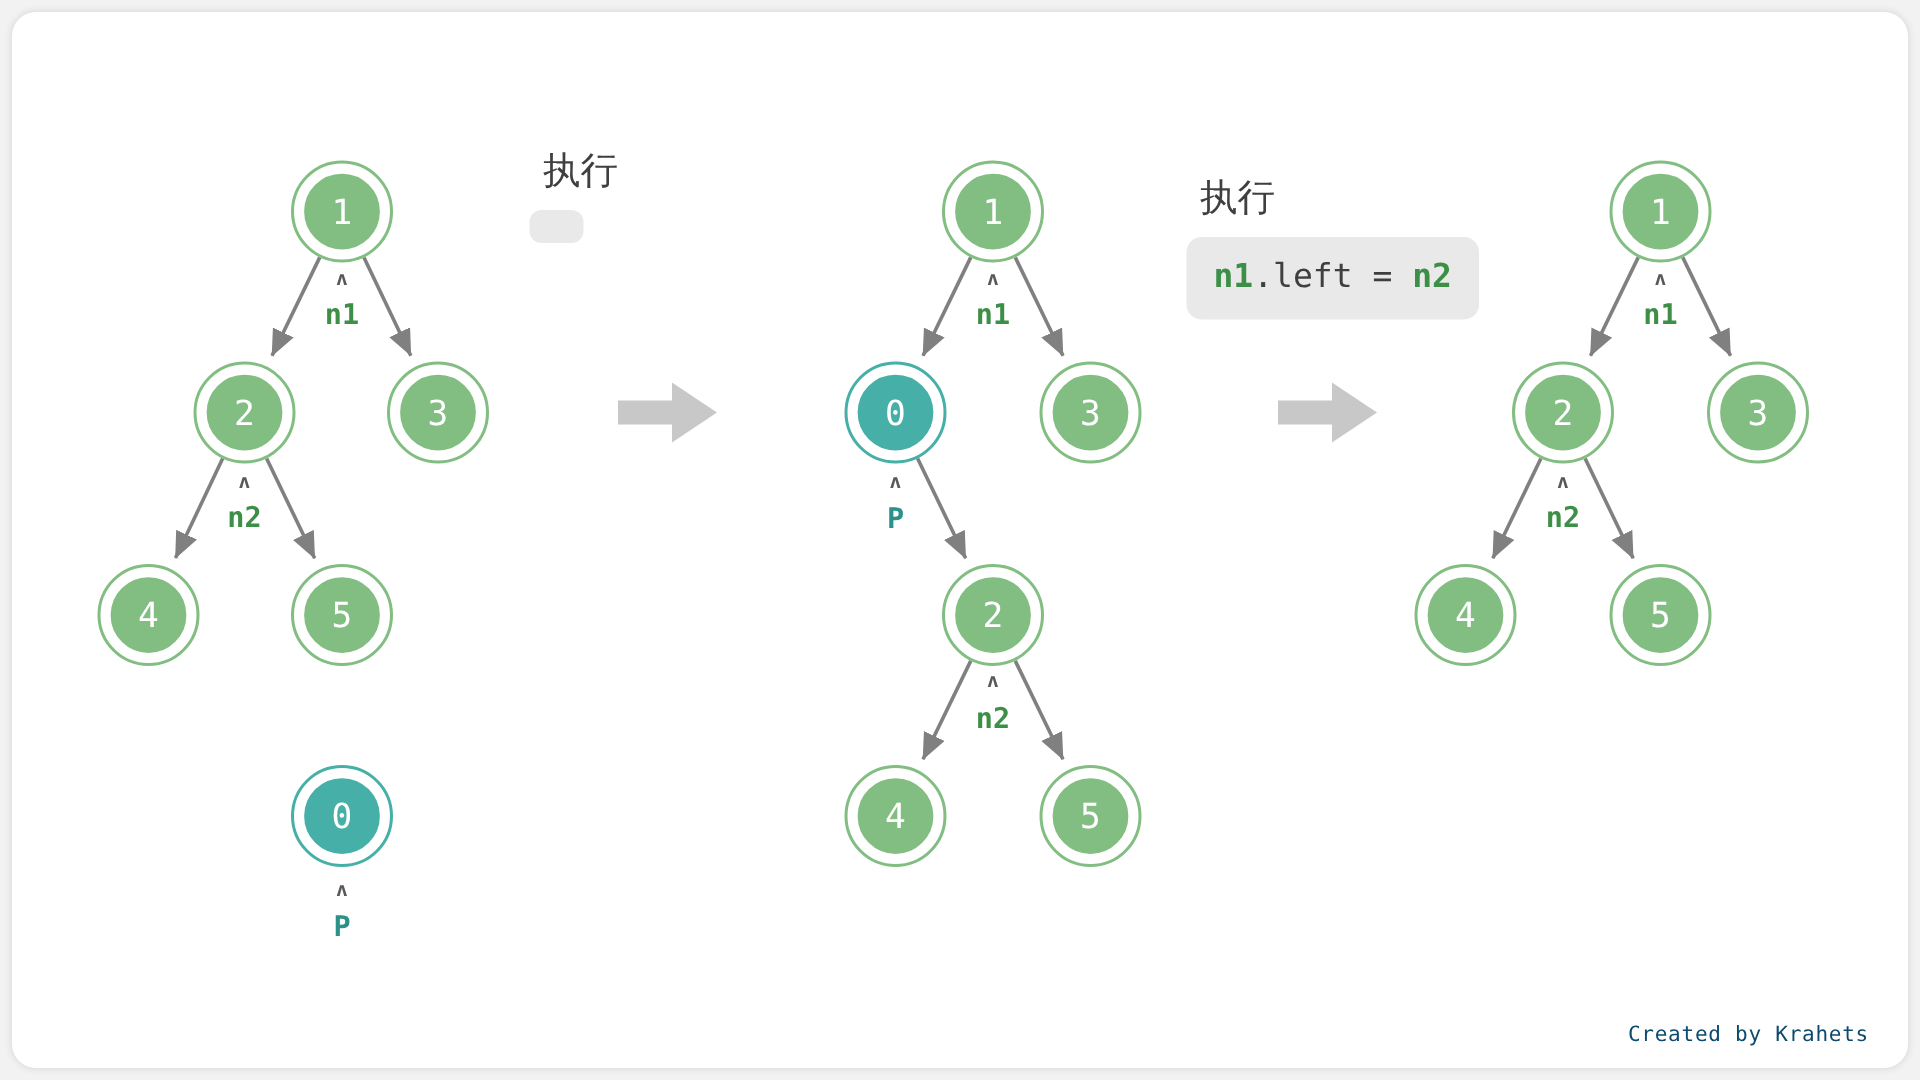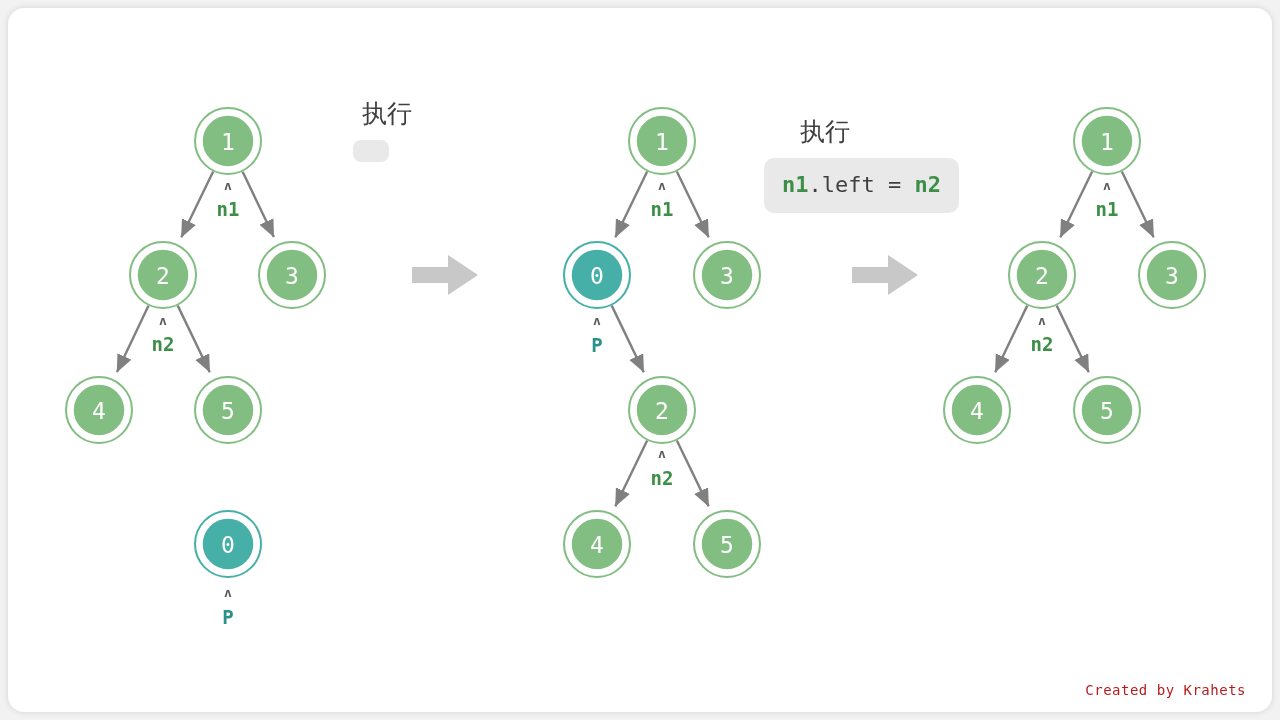--- a/index.html
+++ b/index.html
@@ -89,21 +89,21 @@
   .code-line { white-space: pre; }
   .tok-green { color: #3d8f47; font-weight: bold; }
   .tok-teal  { color: #2b9189; font-weight: bold; }
   .tok-plain { color: #3f3f3f; }
   .credit {
     position: absolute;
     right: 34px;
     bottom: 22px;
     font-family: "DejaVu Sans Mono", monospace;
     font-size: 14px;
-    color: #b91c1c;
+    color: #0c4a6e;
     letter-spacing: 0.5px;
     white-space: nowrap;
   }
 </style>
 </head>
 <body>
 
 <div id="canvas">
   <div id="card"></div>
 
@@ -237,19 +237,19 @@
         <path d="M412,267 L448,267 L448,255 L478,275 L448,295 L448,283 L412,283 Z" class="big-arrow" fill="#c8c8c8"></path>
         <path d="M852,267 L888,267 L888,255 L918,275 L888,295 L888,283 L852,283 Z" class="big-arrow" fill="#c8c8c8"></path>
       </g>
   </svg>
 
   <div id="overlays">
       <div class="exec-label" style="left: 362px; top: 97px;">执行</div>
       <div class="code-box" style="left: 353px; top: 140px;">
       </div>
       <div class="exec-label" style="left: 800px; top: 115px;">执行</div>
-      <div class="code-box" style="left: 764px; top: 158px; border-radius: 10px;">
+      <div class="code-box" style="left: 791px; top: 158px; border-radius: 10px;">
         <div class="code-line"><span class="tok-green">n1</span><span class="tok-plain">.left = </span><span class="tok-green">n2</span></div>
       </div>
     </div>
 
   <div class="credit">Created by Krahets</div>
 </div>
 
 </body></html>

